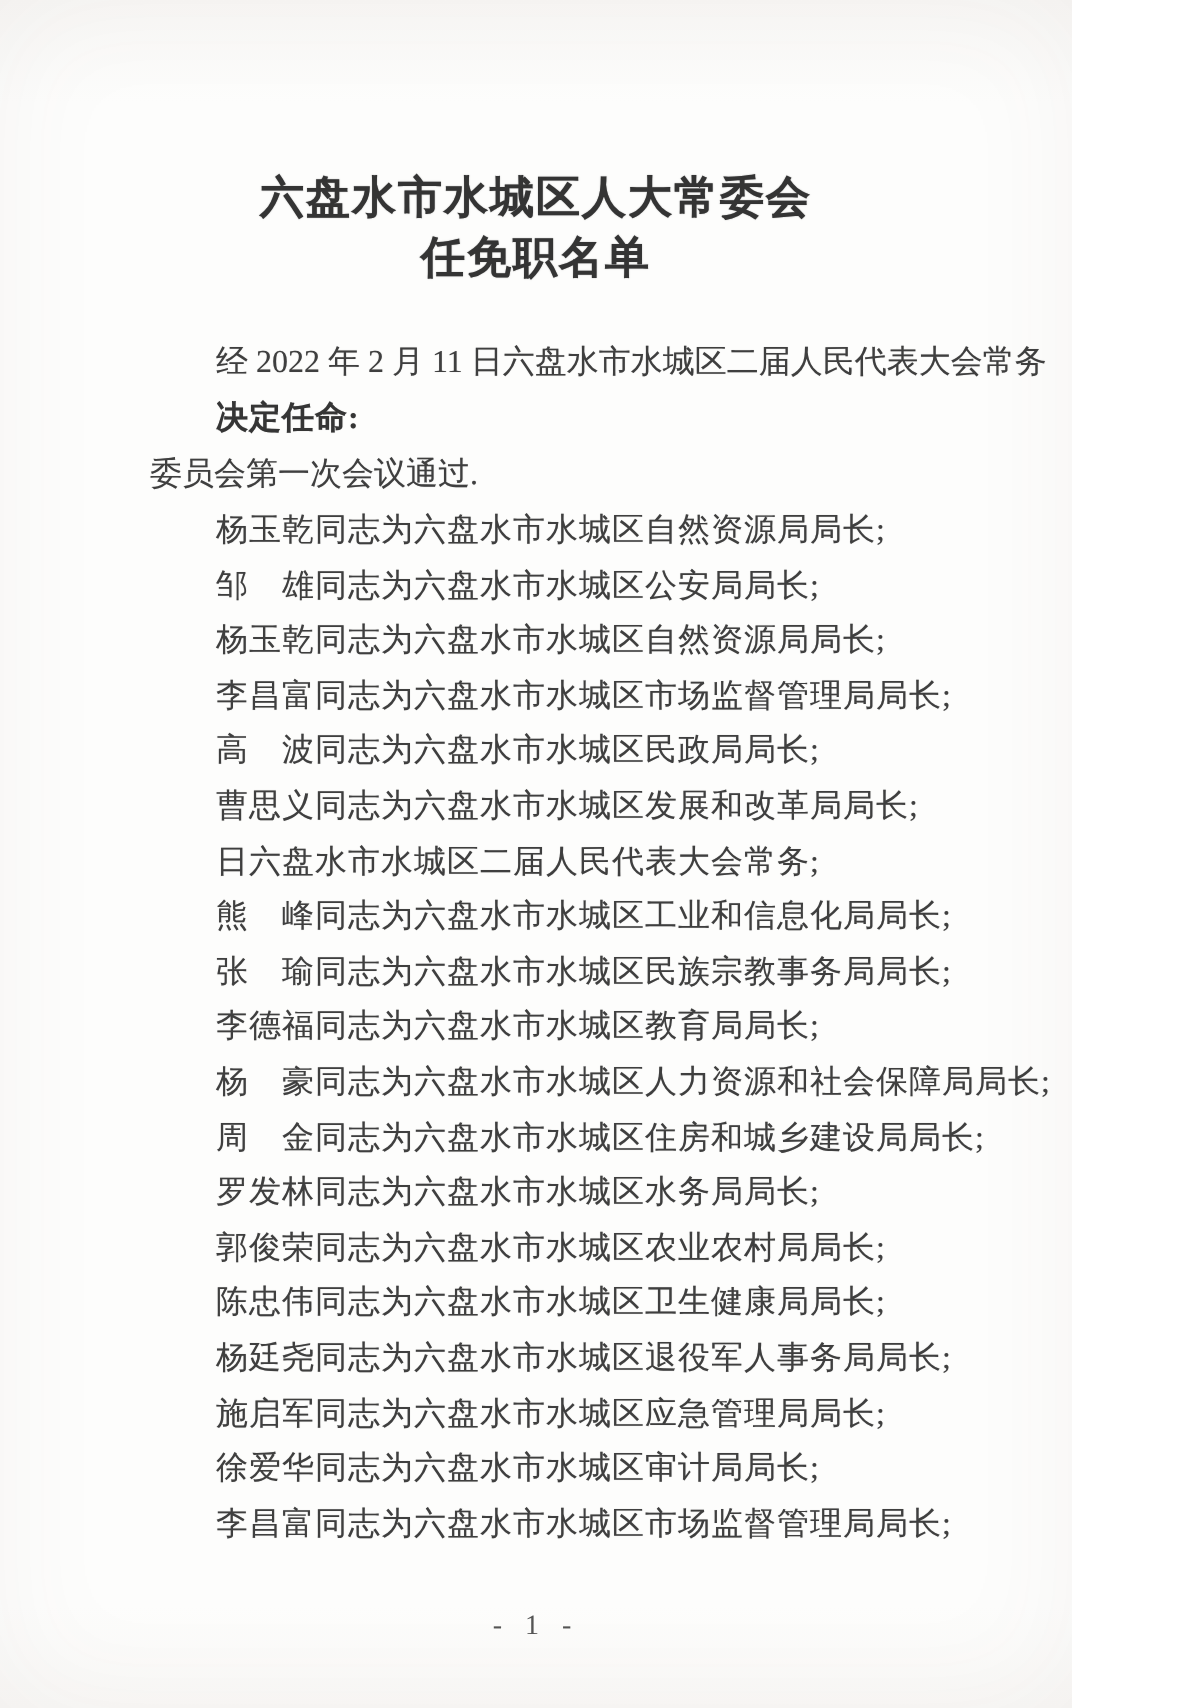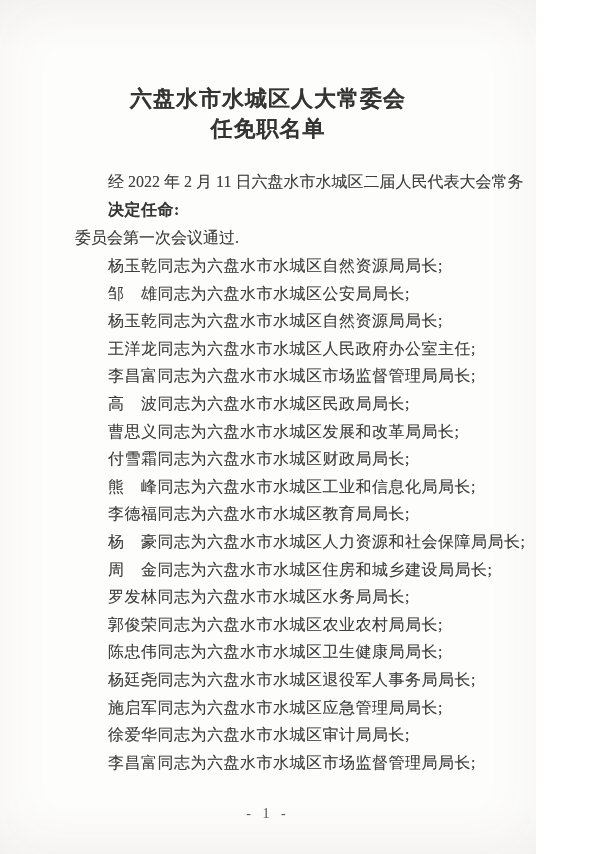--- a/index.html
+++ b/index.html
@@ -76,26 +76,26 @@
 
   <div class="body-block">
     <div class="line indent">经 2022 年 2 月 11 日六盘水市水城区二届人民代表大会常务</div>
     <div class="line indent heading">决定任命:</div>
     <div class="line">委员会第一次会议通过.</div>
 
     <div class="appointments">
       <div class="line">杨玉乾同志为六盘水市水城区自然资源局局长;</div>
       <div class="line">邹　雄同志为六盘水市水城区公安局局长;</div>
       <div class="line">杨玉乾同志为六盘水市水城区自然资源局局长;</div>
-      <div class="line">王洋龙同志为六盘水市水城区人民政府办公室主任;</div>
       <div class="line">李昌富同志为六盘水市水城区市场监督管理局局长;</div>
       <div class="line">高　波同志为六盘水市水城区民政局局长;</div>
       <div class="line">曹思义同志为六盘水市水城区发展和改革局局长;</div>
-      <div class="line">付雪霜同志为六盘水市水城区财政局局长;</div>
+      <div class="line">日六盘水市水城区二届人民代表大会常务;</div>
       <div class="line">熊　峰同志为六盘水市水城区工业和信息化局局长;</div>
+      <div class="line">张　瑜同志为六盘水市水城区民族宗教事务局局长;</div>
       <div class="line">李德福同志为六盘水市水城区教育局局长;</div>
       <div class="line">杨　豪同志为六盘水市水城区人力资源和社会保障局局长;</div>
       <div class="line">周　金同志为六盘水市水城区住房和城乡建设局局长;</div>
       <div class="line">罗发林同志为六盘水市水城区水务局局长;</div>
       <div class="line">郭俊荣同志为六盘水市水城区农业农村局局长;</div>
       <div class="line">陈忠伟同志为六盘水市水城区卫生健康局局长;</div>
       <div class="line">杨廷尧同志为六盘水市水城区退役军人事务局局长;</div>
       <div class="line">施启军同志为六盘水市水城区应急管理局局长;</div>
       <div class="line">徐爱华同志为六盘水市水城区审计局局长;</div>
       <div class="line">李昌富同志为六盘水市水城区市场监督管理局局长;</div>

